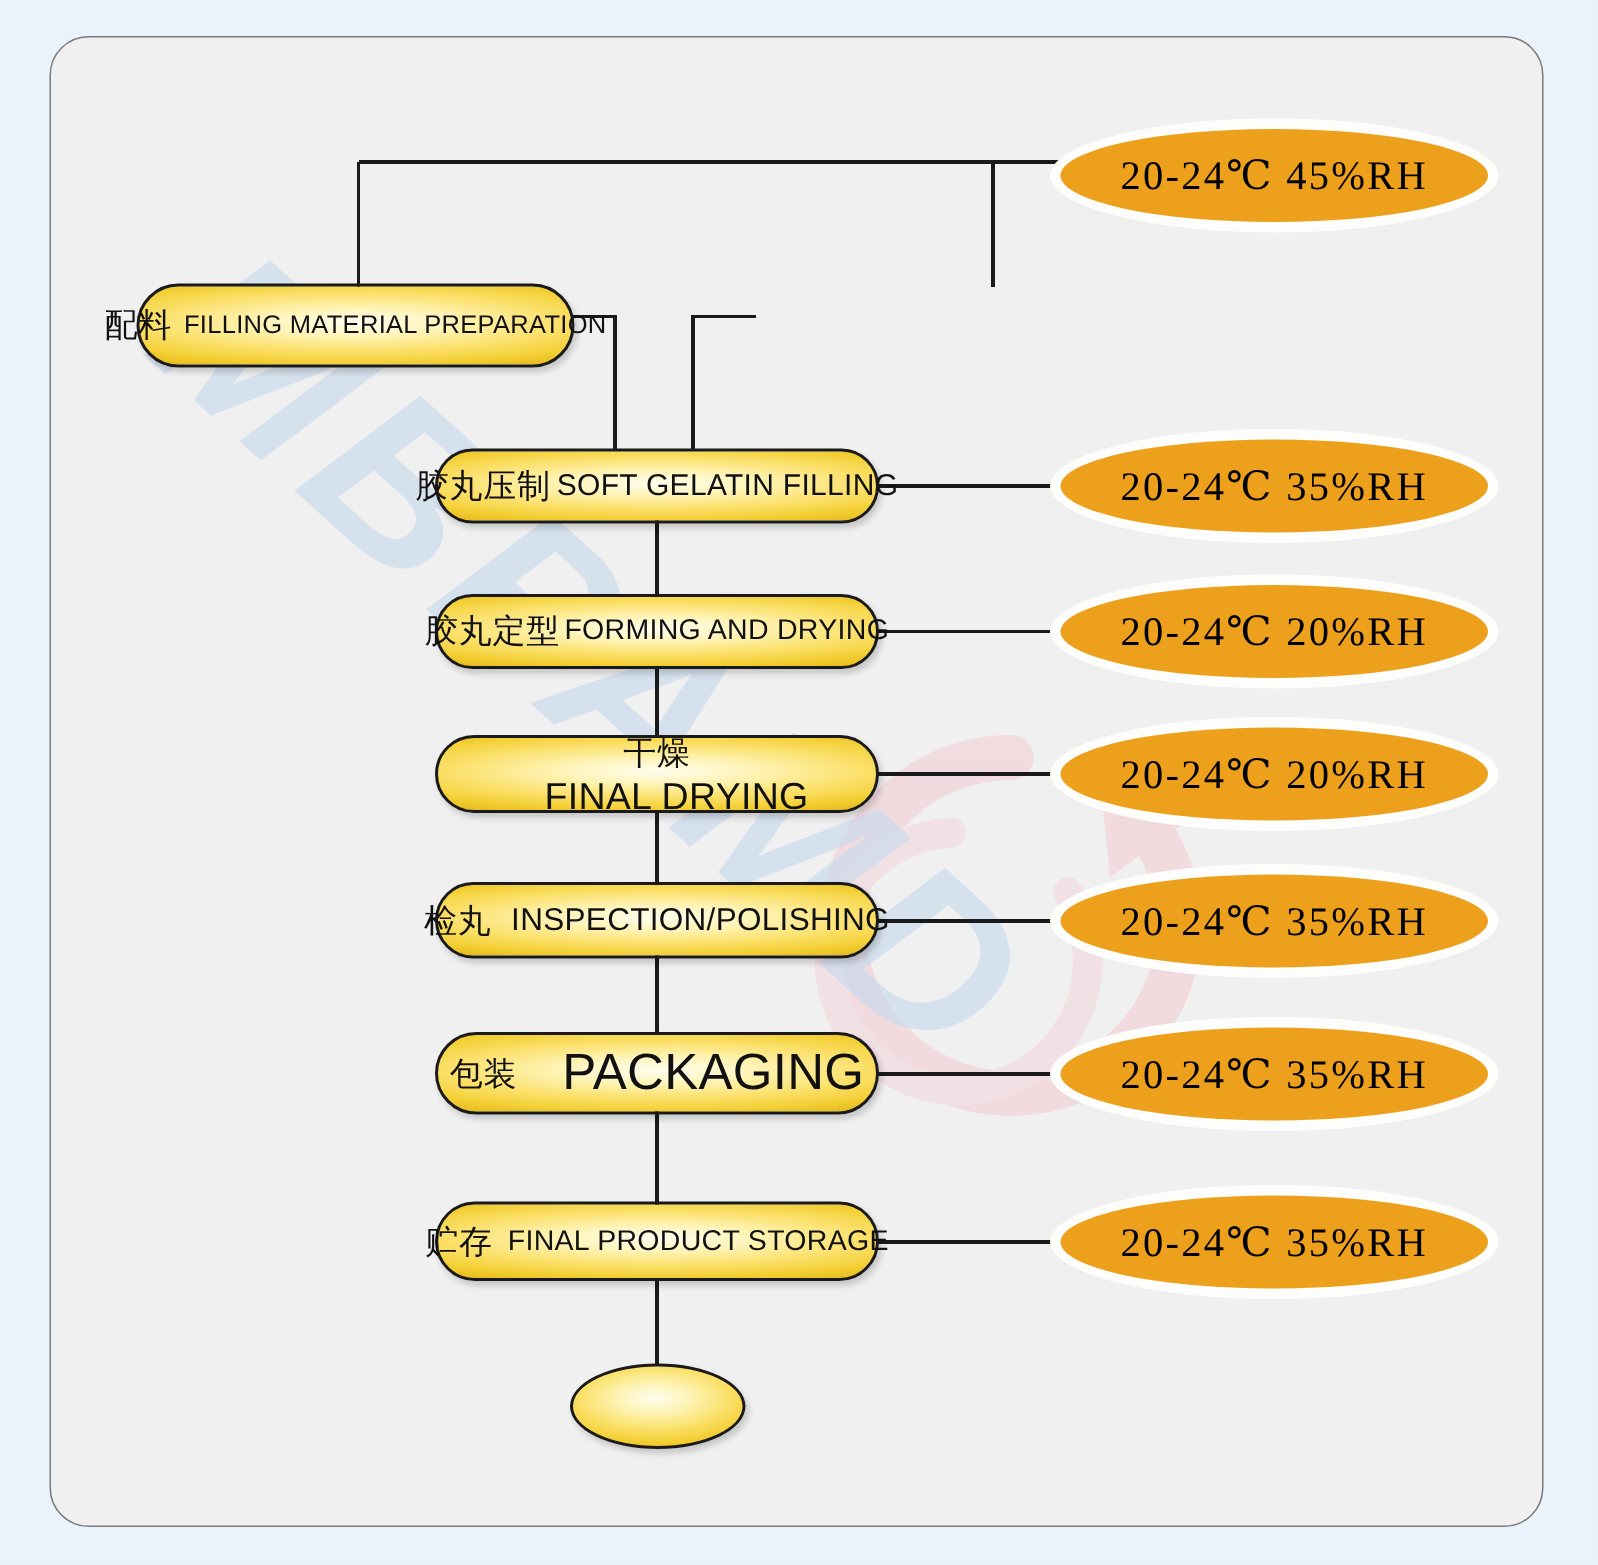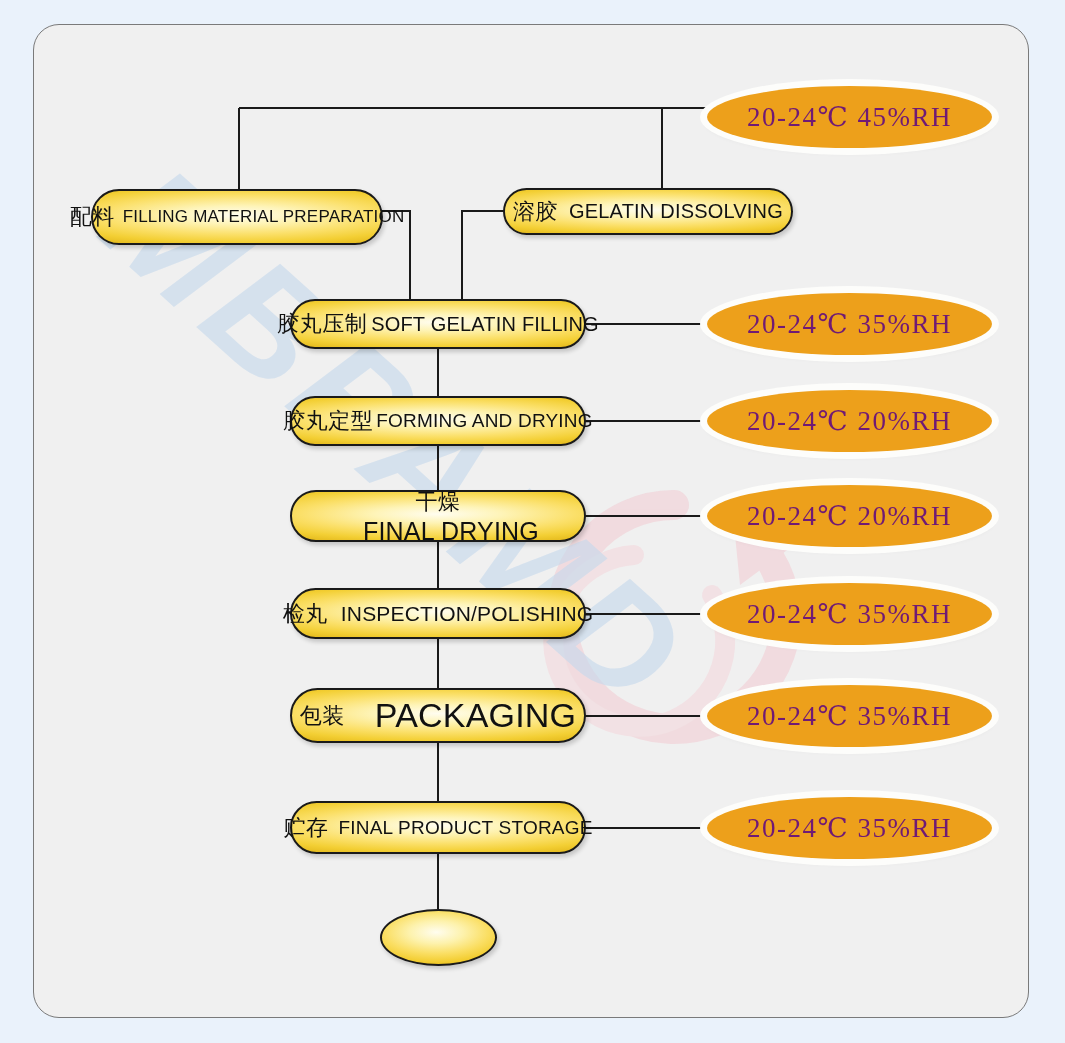--- a/index.html
+++ b/index.html
@@ -83,21 +83,21 @@
     display: flex;
     align-items: center;
     justify-content: center;
     border-radius: 50%;
     background: #eda01b;
     box-shadow: 0 0 0 7px #fdfdfb, 0 3px 6px rgba(0,0,0,0.10);
     white-space: nowrap;
   }
   .cond span {
     font-family: "Liberation Serif", "DejaVu Serif", serif;
-    color: #701a75;
+    color: #000000;
     font-size: 27px;
     letter-spacing: 1.5px;
   }
   
   #terminal {
     position: absolute;
     z-index: 3;
     border: 2.4px solid #1a1a1a;
     border-radius: 50%;
     box-sizing: border-box;
@@ -152,24 +152,20 @@
         <path d="M551 691 L678 691"></path>
         <path d="M551 803 L678 803"></path>
       </g>
     </svg>
 
     <div class="proc" style="left:57px; top:164px; width:292px; height:56px; padding:0 14px;">
       <span class="cn">配料</span>
       <span class="en" style="font-size:17px; margin-left:8px;">FILLING MATERIAL PREPARATION</span>
     </div>
 
-    <div class="proc" style="left:469px; top:163px; width:290px; height:47px; padding:0 14px;">
-      <span class="cn">溶胶</span>
-      <span class="en" style="font-size:20px; margin-left:11px;">GELATIN DISSOLVING</span>
-    </div>
 
     <div class="proc" style="left:256px; top:274px; width:296px; height:50px; padding:0 16px;">
       <span class="cn">胶丸压制</span>
       <span class="en" style="font-size:20px; margin-left:4px;">SOFT GELATIN FILLING</span>
     </div>
 
     <div class="proc" style="left:256px; top:371px; width:296px; height:50px; padding:0 16px;">
       <span class="cn">胶丸定型</span>
       <span class="en" style="font-size:19px; margin-left:3px;">FORMING AND DRYING</span>
     </div>

